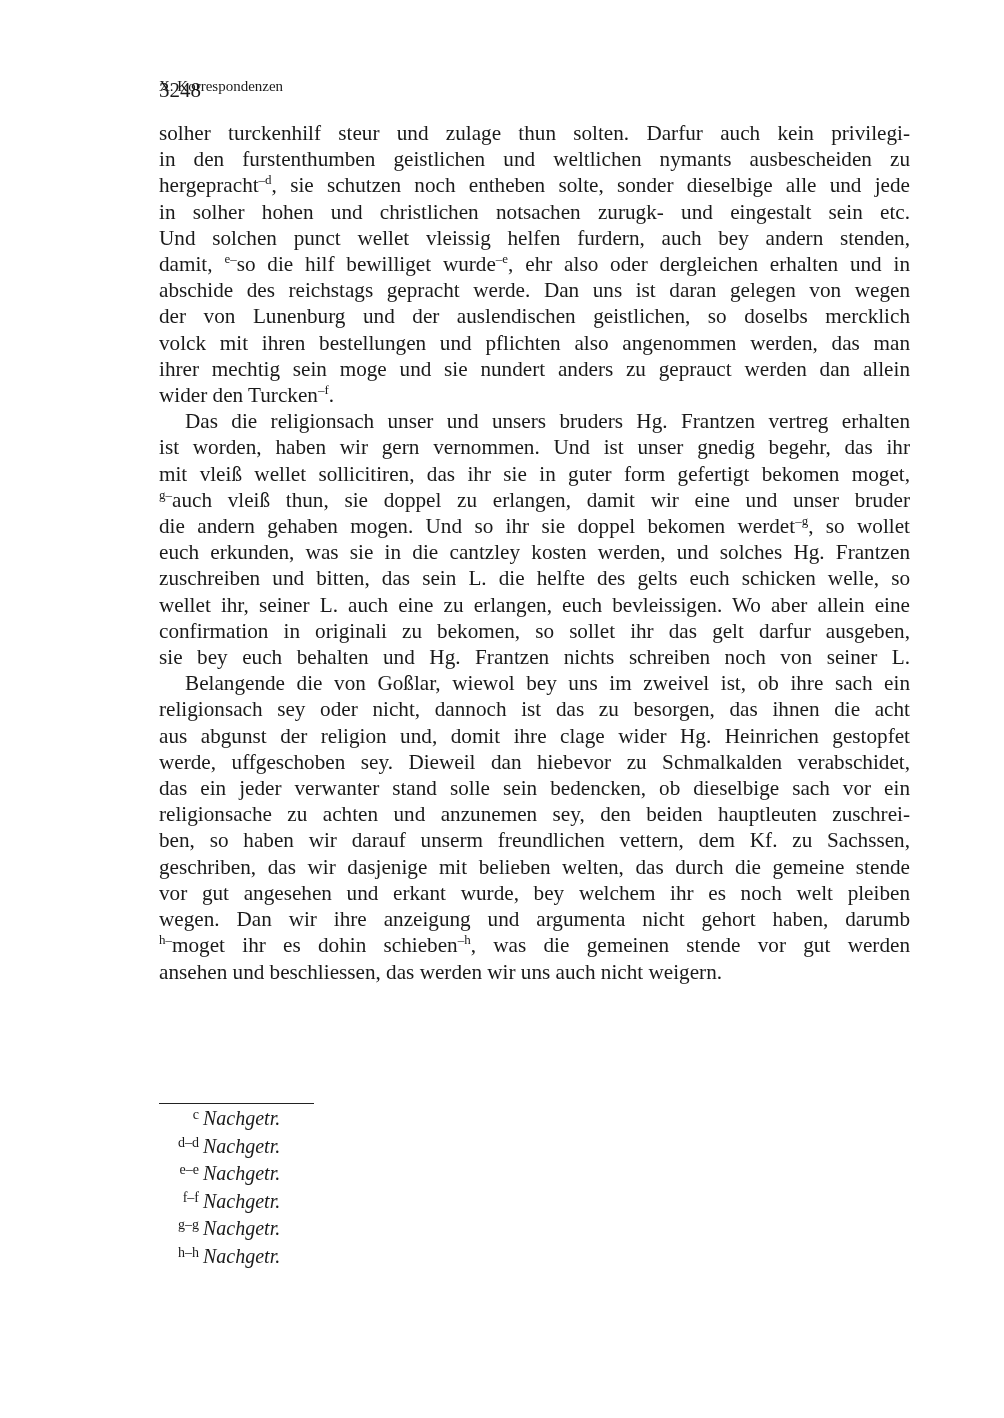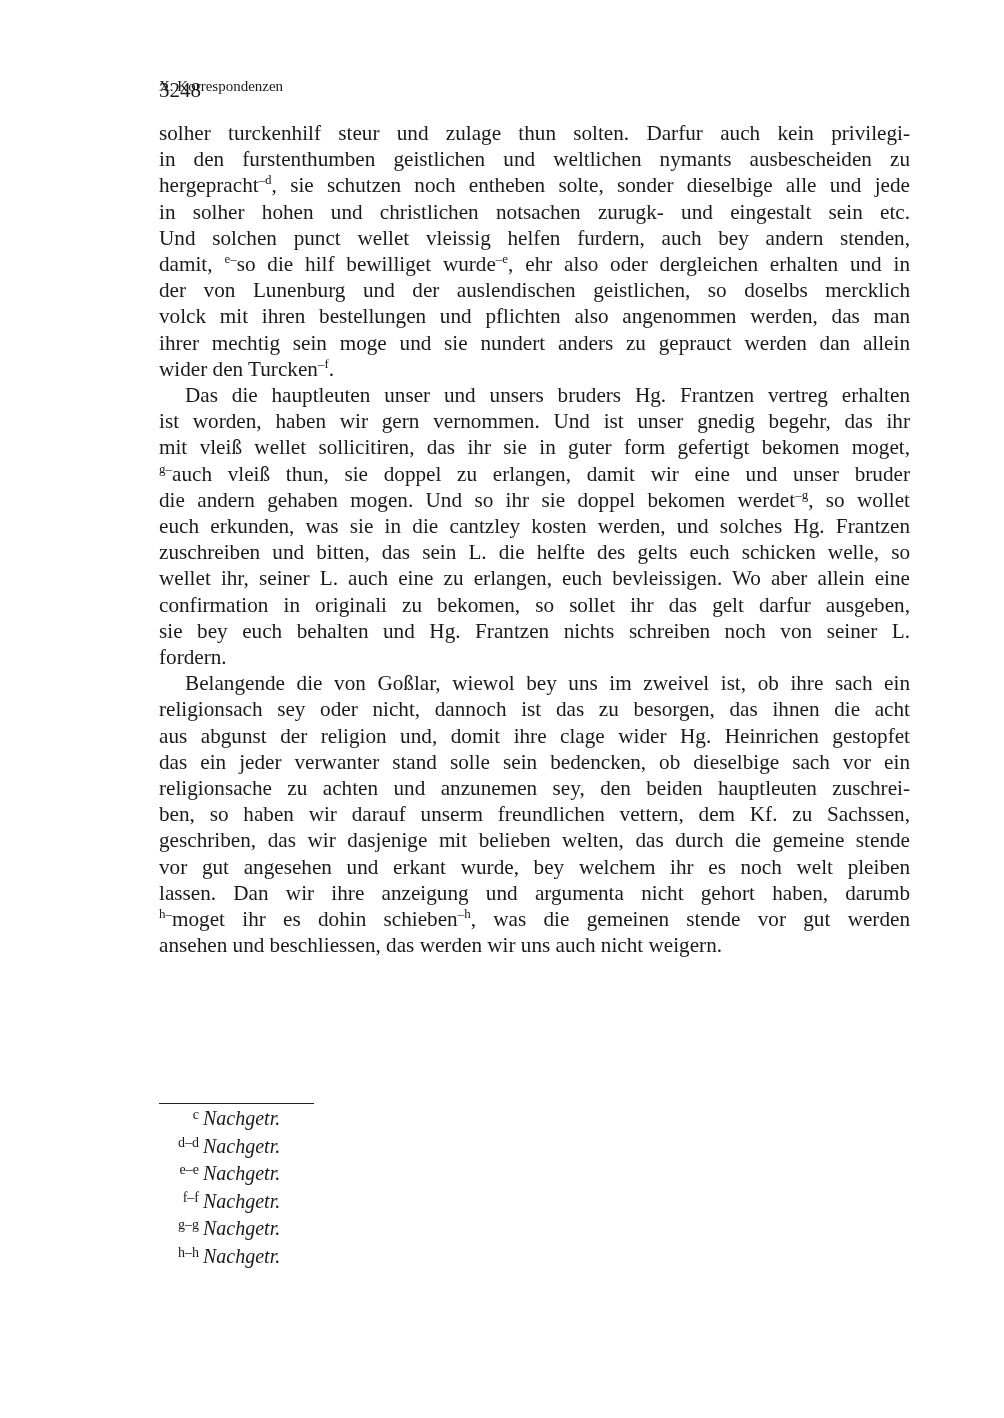--- a/index.html
+++ b/index.html
@@ -33,48 +33,49 @@
 </div>
 
 <div class="body-text" id="body-text">
     <div class="para">
       <span class="line">solher turckenhilf steur und zulage thun solten. Darfur auch kein privilegi-</span>
       <span class="line">in den furstenthumben geistlichen und weltlichen nymants ausbescheiden zu</span>
       <span class="line">hergepracht<sup class="m">–d</sup>, sie schutzen noch entheben solte, sonder dieselbige alle und jede</span>
       <span class="line">in solher hohen und christlichen notsachen zurugk- und eingestalt sein etc.</span>
       <span class="line">Und solchen punct wellet vleissig helfen furdern, auch bey andern stenden,</span>
       <span class="line">damit, <sup class="m">e–</sup>so die hilf bewilliget wurde<sup class="m">–e</sup>, ehr also oder dergleichen erhalten und in</span>
+      <span class="line">abschide des reichstags gepracht werde. Dan uns ist daran gelegen von wegen</span>
       <span class="line">der von Lunenburg und der auslendischen geistlichen, so doselbs mercklich</span>
       <span class="line">volck mit ihren bestellungen und pflichten also angenommen werden, das man</span>
       <span class="line">ihrer mechtig sein moge und sie nundert anders zu geprauct werden dan allein</span>
       <span class="line last">wider den Turcken<sup class="m">–f</sup>.</span>
     </div>
     <div class="para indent" style="text-indent: 0px;">
-      <span class="line" style="padding-left: 26px;">Das die hauptleuten unser und unsers bruders Hg. Frantzen vertreg erhalten</span>
+      <span class="line" style="padding-left: 26px;">Das die religionsach unser und unsers bruders Hg. Frantzen vertreg erhalten</span>
       <span class="line">ist worden, haben wir gern vernommen. Und ist unser gnedig begehr, das ihr</span>
       <span class="line">mit vleiß wellet sollicitiren, das ihr sie in guter form gefertigt bekomen moget,</span>
       <span class="line"><sup class="m">g–</sup>auch vleiß thun, sie doppel zu erlangen, damit wir eine und unser bruder</span>
       <span class="line">die andern gehaben mogen. Und so ihr sie doppel bekomen werdet<sup class="m">–g</sup>, so wollet</span>
       <span class="line">euch erkunden, was sie in die cantzley kosten werden, und solches Hg. Frantzen</span>
       <span class="line">zuschreiben und bitten, das sein L. die helfte des gelts euch schicken welle, so</span>
       <span class="line">wellet ihr, seiner L. auch eine zu erlangen, euch bevleissigen. Wo aber allein eine</span>
       <span class="line">confirmation in originali zu bekomen, so sollet ihr das gelt darfur ausgeben,</span>
       <span class="line">sie bey euch behalten und Hg. Frantzen nichts schreiben noch von seiner L.</span>
-      <span class="line last">fordern.</span>
     </div>
     <div class="para indent" style="text-indent: 0px;">
       <span class="line" style="padding-left: 26px;">Belangende die von Goßlar, wiewol bey uns im zweivel ist, ob ihre sach ein</span>
       <span class="line">religionsach sey oder nicht, dannoch ist das zu besorgen, das ihnen die acht</span>
       <span class="line">aus abgunst der religion und, domit ihre clage wider Hg. Heinrichen gestopfet</span>
+      <span class="line">werde, uffgeschoben sey. Dieweil dan hiebevor zu Schmalkalden verabschidet,</span>
       <span class="line">das ein jeder verwanter stand solle sein bedencken, ob dieselbige sach vor ein</span>
       <span class="line">religionsache zu achten und anzunemen sey, den beiden hauptleuten zuschrei-</span>
       <span class="line">ben, so haben wir darauf unserm freundlichen vettern, dem Kf. zu Sachssen,</span>
       <span class="line">geschriben, das wir dasjenige mit belieben welten, das durch die gemeine stende</span>
       <span class="line">vor gut angesehen und erkant wurde, bey welchem ihr es noch welt pleiben</span>
-      <span class="line">lassen. Dan wir ihre anzeigung und argumenta nicht gehort haben, darumb</span>
+      <span class="line">wegen. Dan wir ihre anzeigung und argumenta nicht gehort haben, darumb</span>
       <span class="line"><sup class="m">h–</sup>moget ihr es dohin schieben<sup class="m">–h</sup>, was die gemeinen stende vor gut werden</span>
       <span class="line last">ansehen und beschliessen, das werden wir uns auch nicht weigern.</span>
     </div>
   </div>
 
 <div class="rule"></div>
 
 <div class="footnotes" id="footnotes">
     <div class="fn">
       <span class="fn-mark">c</span>

